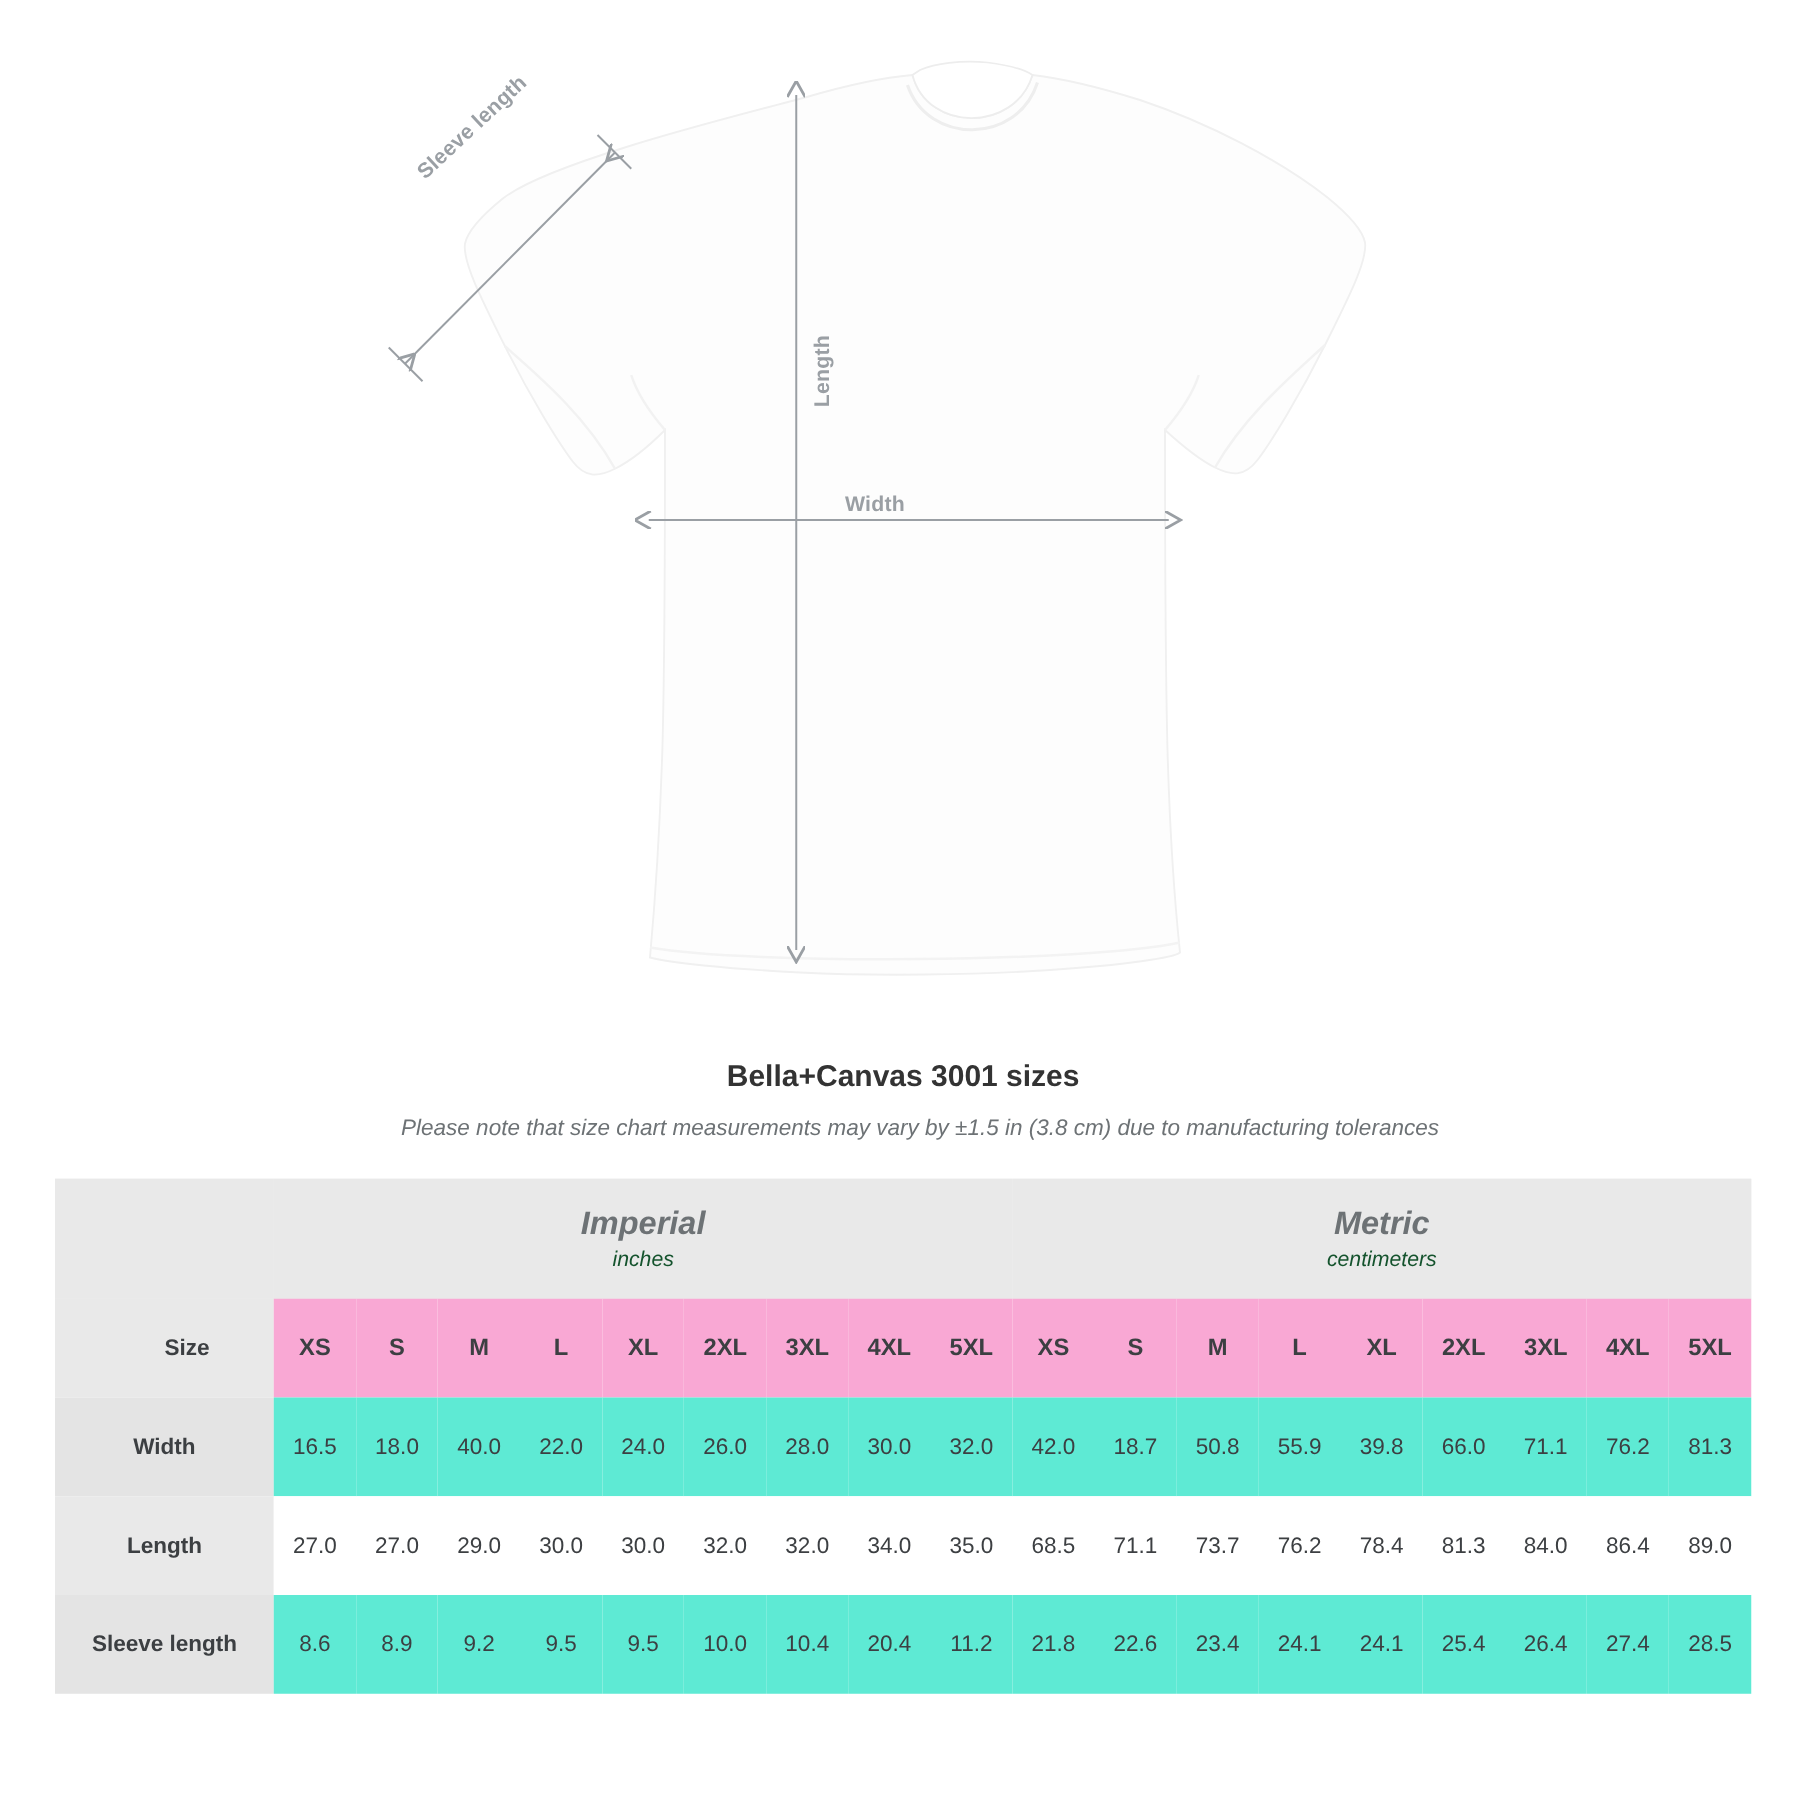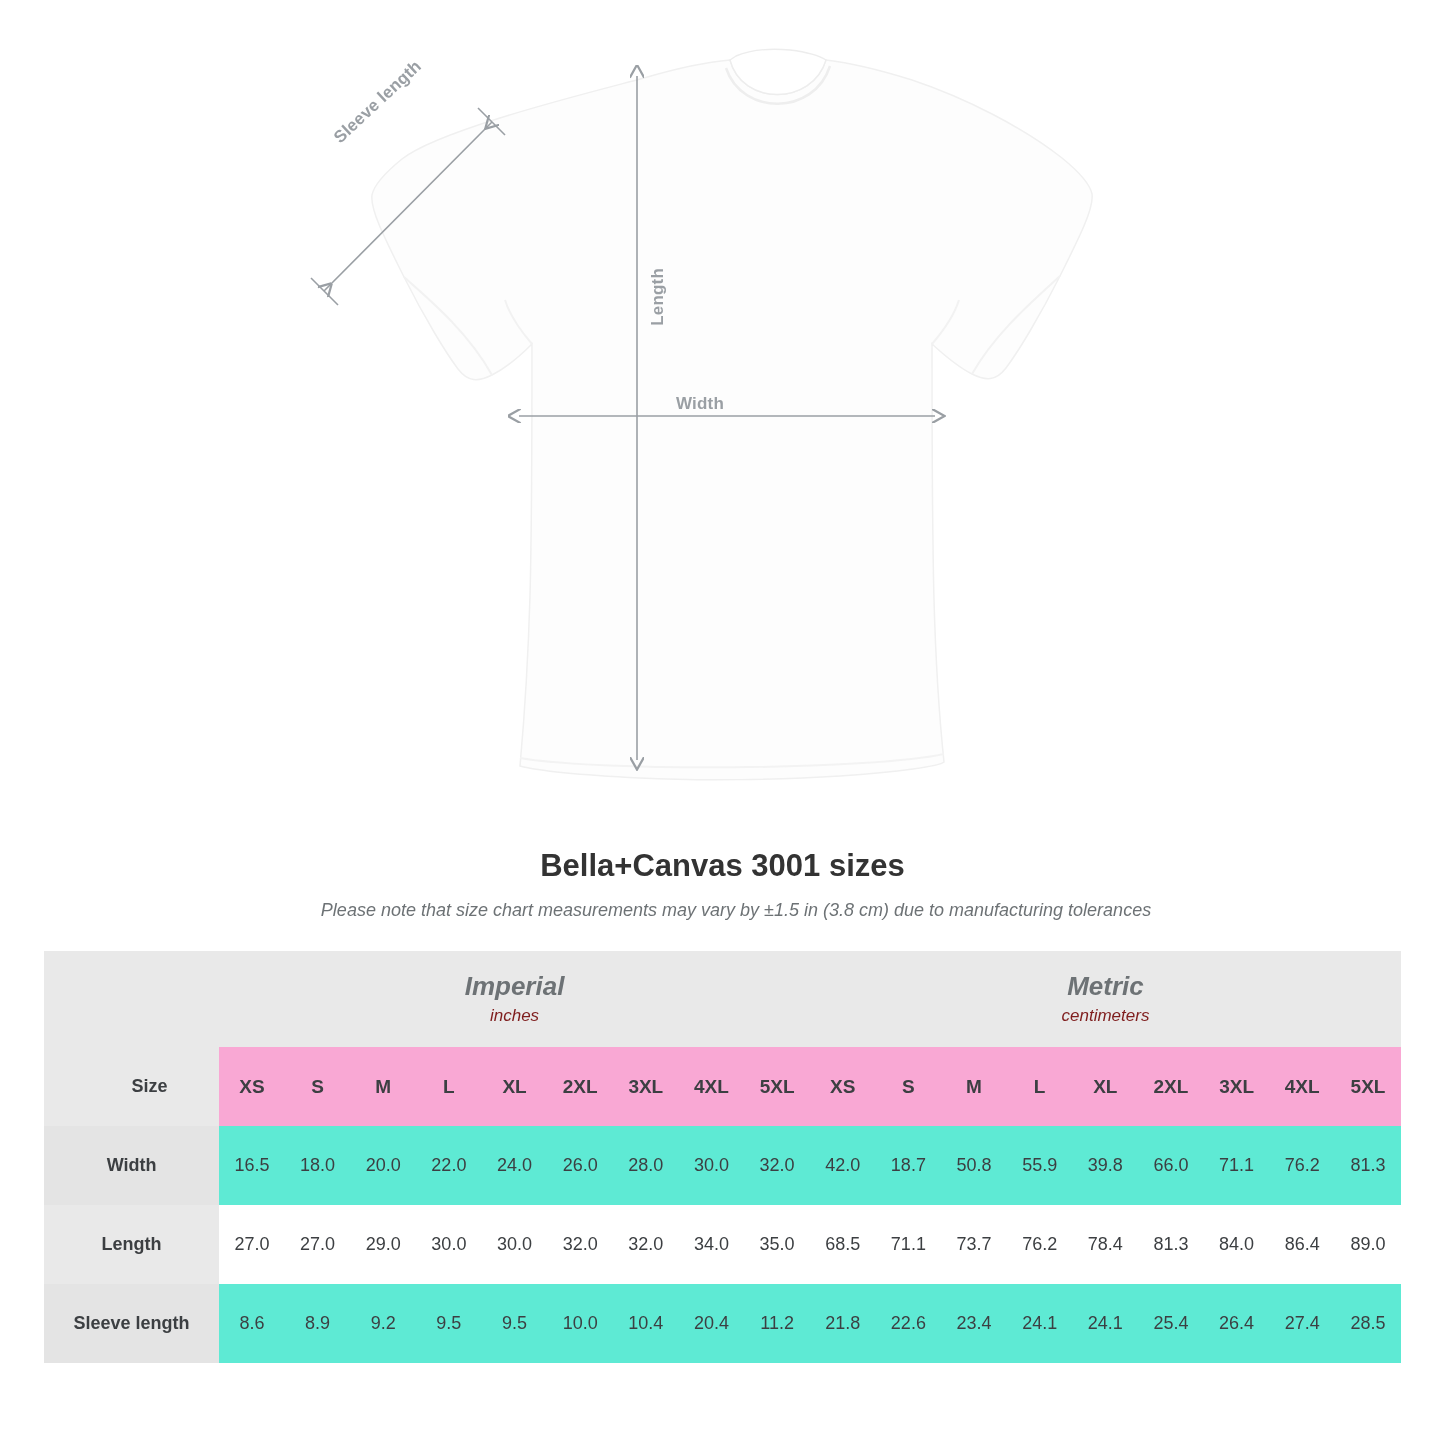--- a/index.html
+++ b/index.html
@@ -56,21 +56,21 @@
     transform: rotate(-43deg);
     transform-origin: left top;
   }
 
   
   .title-block {
     text-align: center;
     margin-top: 18px;
   }
   .chart-title {
-    font-size: 31px;
+    font-size: 24px;
     font-weight: bold;
     color: #333333;
     margin: 16px;
   }
   .chart-note {
     font-size: 18px;
     font-style: italic;
     color: #6d7275;
     margin: 14px 0 0 0;
     padding-left: 27px;
@@ -102,21 +102,21 @@
   .unit-name {
     font-size: 26px;
     font-style: italic;
     font-weight: bold;
     color: #6d7275;
     line-height: 1.1;
   }
   .unit-sub {
     font-size: 17px;
     font-style: italic;
-    color: #7f1d1d;
+    color: #14532d;
     padding-top: 6px;
   }
   .row-head {
     background: #e9e9e9;
     font-weight: bold;
     font-size: 19px;
     color: #3c3f42;
   }
   .row-alt .cell {
     background: #5eead4;
@@ -274,21 +274,21 @@
           <td class="cell">2XL</td>
           <td class="cell">3XL</td>
           <td class="cell">4XL</td>
           <td class="cell">5XL</td>
         </tr>
 
         <tr class="row-alt">
           <td class="row-head">Width</td>
           <td class="cell">16.5</td>
           <td class="cell">18.0</td>
-          <td class="cell">20.0</td>
+          <td class="cell">40.0</td>
           <td class="cell">22.0</td>
           <td class="cell">24.0</td>
           <td class="cell">26.0</td>
           <td class="cell">28.0</td>
           <td class="cell">30.0</td>
           <td class="cell">32.0</td>
           <td class="cell">42.0</td>
           <td class="cell">18.7</td>
           <td class="cell">50.8</td>
           <td class="cell">55.9</td>

